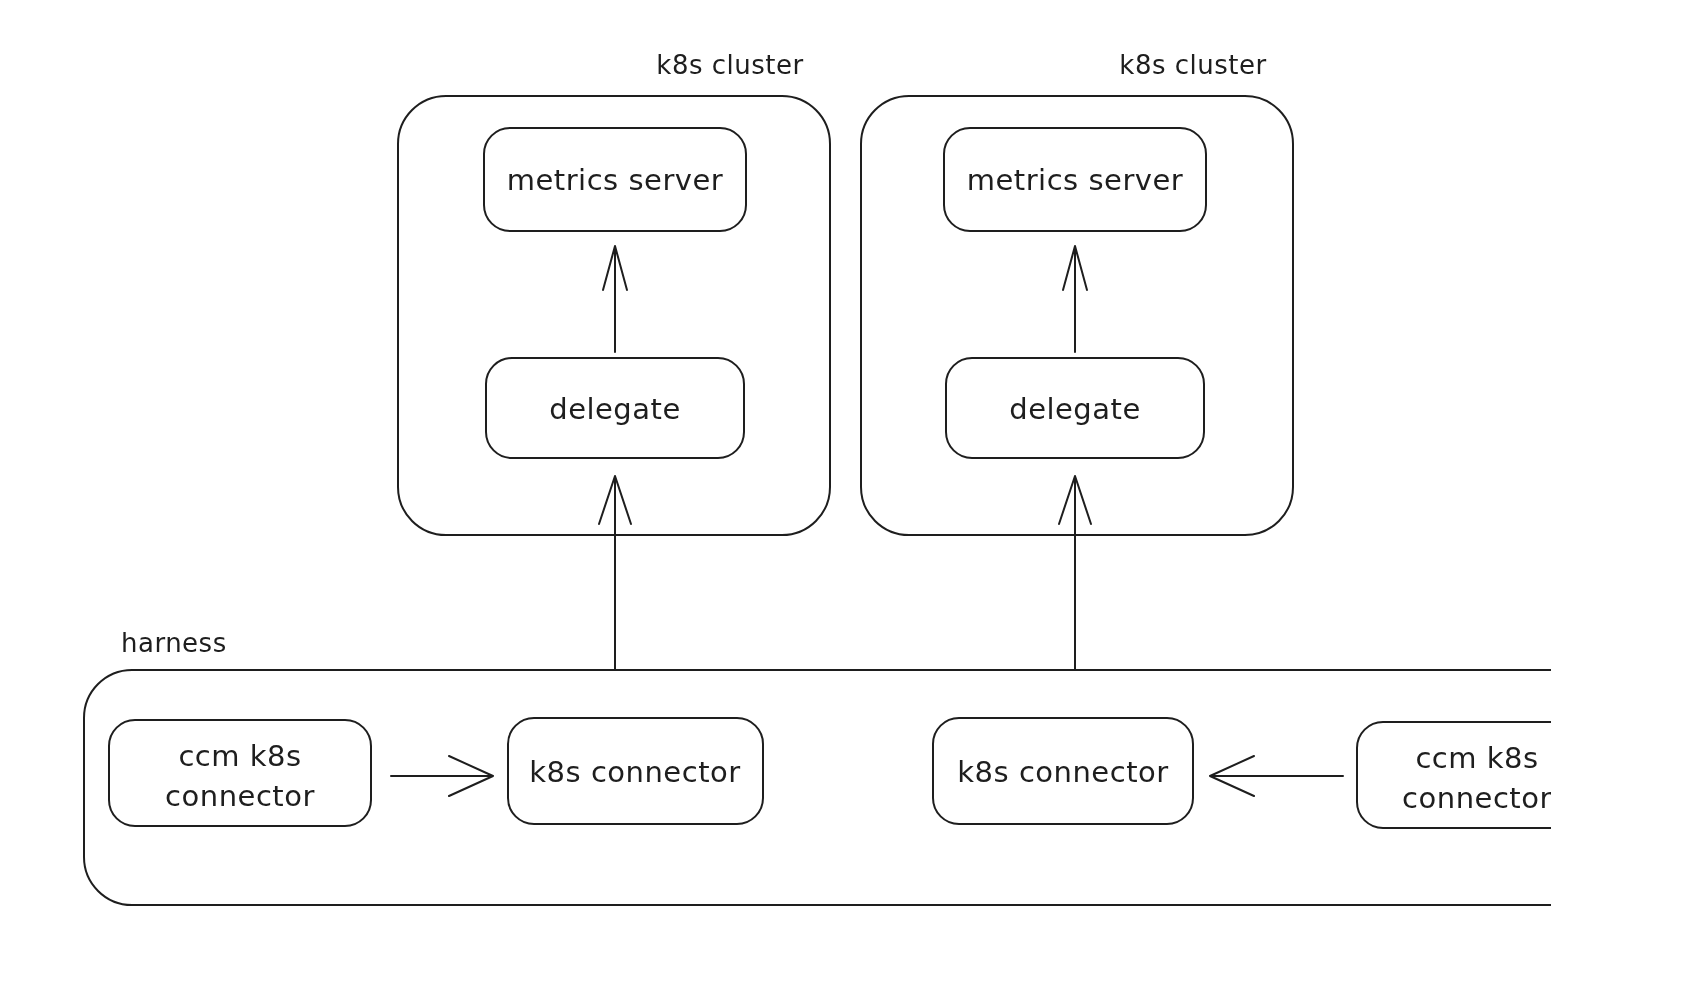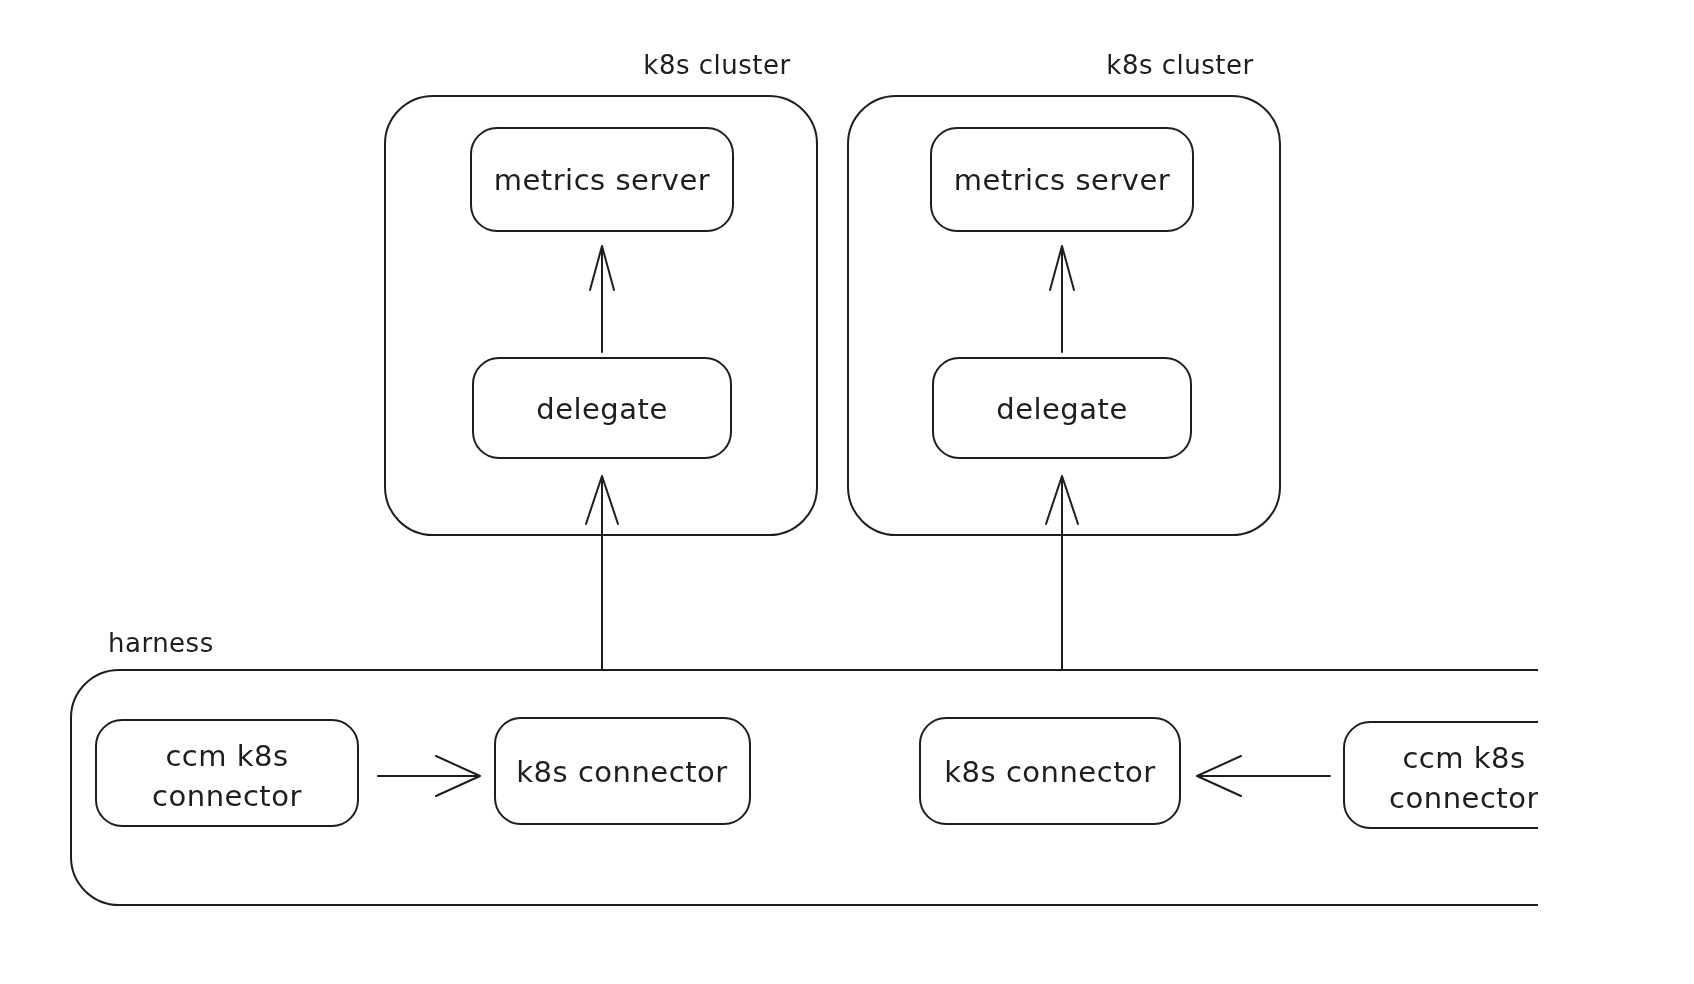--- a/index.html
+++ b/index.html
@@ -1,19 +1,19 @@
 <!DOCTYPE html>
 <html style="--stroke: #1e1e1e; --bg: #ffffff;"><head>
 <meta charset="utf-8">
 <style>
   :root { --stroke: #1e1e1e; --bg: #ffffff; }
   html, body { margin: 0; padding: 0; background: var(--bg); }
   .canvas-wrap {
     width: 1538px; height: 984px; position: relative;
-    background: var(--bg); overflow: hidden;
+    background: var(--bg); overflow: hidden; margin-left: 13px;
   }
   svg { display: block; }
   .shape {
     fill: var(--bg);
     stroke: var(--stroke);
     stroke-width: 2;
   }
   .wire {
     fill: none;
     stroke: var(--stroke);

